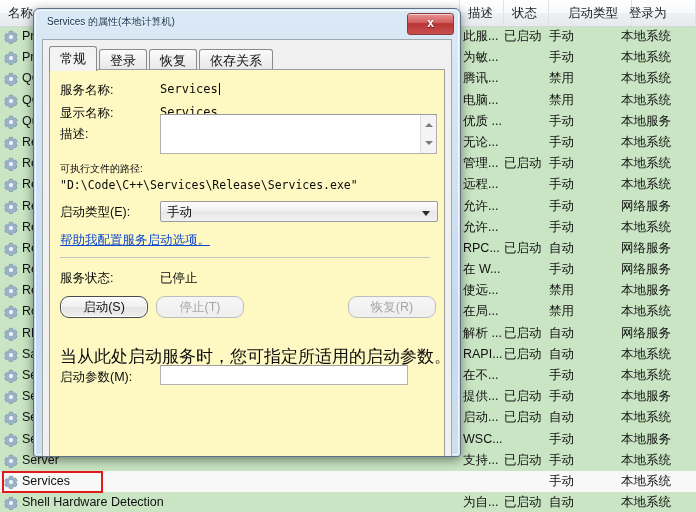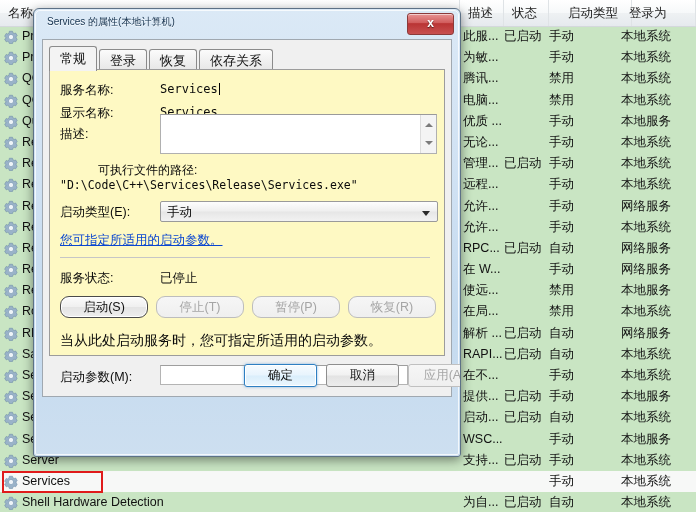--- a/index.html
+++ b/index.html
@@ -67,21 +67,21 @@
     box-shadow:inset 0 1px 0 rgba(255,255,255,.55);
     cursor:pointer;
   }
   .close-btn span{
     display:block;text-align:center;line-height:19px;
     font-size:12px;font-weight:bold;color:#fff;
     text-shadow:0 1px 1px rgba(0,0,0,.55);
   }
 
   .client{
-    position:absolute;left:8px;top:30px;width:410px;height:358px;
+    position:absolute;left:8px;top:30px;width:410px;height:472px;
     background:#f0f0f0;border:1px solid #a0a8b0;box-sizing:border-box;
   }
 
   
   .tabstrip{position:absolute;left:6px;top:6px;height:24px;}
   .tab{
     position:relative;display:inline-block;height:22px;line-height:21px;
     padding:0 10px;margin-right:2px;font-size:13px;color:#111;
     border:1px solid #8b8b8b;border-bottom:none;border-radius:3px 3px 0 0;
     background:linear-gradient(to bottom,#fbfbfb,#e6e6e6);
@@ -109,21 +109,21 @@
     position:absolute;right:0;top:0;width:16px;height:100%;
     background:#f4f4f4;border-left:1px solid #dcdcdc;box-sizing:border-box;
   }
   .sb-arrow{position:absolute;left:0;width:16px;height:18px;}
   .sb-arrow.up{top:1px;}
   .sb-arrow.down{bottom:1px;}
   .tri{position:absolute;left:4px;width:0;height:0;}
   .tri.up{top:7px;border-left:4px solid transparent;border-right:4px solid transparent;border-bottom:4px solid #7b7b7b;}
   .tri.down{top:7px;border-left:4px solid transparent;border-right:4px solid transparent;border-top:4px solid #7b7b7b;}
 
-  .path-line1{position:absolute;left:10px;top:92px;font-size:12px;color:#0a0a0a;margin-left:38px;}
+  .path-line1{position:absolute;left:10px;top:92px;font-size:10px;color:#0a0a0a;}
   .path-line2{position:absolute;left:10px;top:108px;font-size:11.5px;color:#0a0a0a;
     font-family:"DejaVu Sans Mono","Liberation Mono",monospace;white-space:nowrap;}
 
   .combo{
     position:absolute;left:110px;top:131px;width:278px;height:21px;
     border:1px solid #9a9a9a;border-radius:2px;box-sizing:border-box;
     background:linear-gradient(to bottom,#fdfdfd,#efefef 48%,#e6e6e6 52%,#f2f2f2);
     cursor:pointer;
   }
   .combo .ctext{position:absolute;left:6px;top:2px;font-size:12.5px;color:#0a0a0a;}
@@ -138,21 +138,21 @@
   .btnrow{position:absolute;left:10px;top:226px;width:378px;height:22px;}
   .sbtn{
     position:absolute;top:0;width:88px;height:22px;
     border:1px solid #9a9a9a;border-radius:9px;box-sizing:border-box;
     background:linear-gradient(to bottom,#fbfbfb,#f0f0f0 48%,#e4e4e4 52%,#eeeeee);
     font-size:12.5px;color:#111;text-align:center;line-height:20px;cursor:pointer;
   }
   .sbtn.focused{border:1px solid #4a4a4a;box-shadow:inset 0 0 0 1px #ffffff;}
   .sbtn.disabled{color:#a5a5a5;background:linear-gradient(to bottom,#f6f6f6,#efefef);border-color:#bdbdbd;cursor:default;}
 
-  .note{position:absolute;left:10px;top:262px;font-size:14px;color:#0a0a0a;white-space:nowrap;}
+  .note{position:absolute;left:10px;top:275px;font-size:17px;color:#0a0a0a;white-space:nowrap;}
   .param-lbl{position:absolute;left:10px;top:299px;font-size:12.5px;color:#0a0a0a;}
   .param-input{
     position:absolute;left:110px;top:295px;width:248px;height:20px;
     border:1px solid #b4b4b4;border-top-color:#9e9e9e;background:#fff;box-sizing:border-box;
   }
 
   .footer{position:absolute;left:0;right:0;bottom:6px;height:26px;}
   .fbtn{
     position:absolute;top:0;width:73px;height:23px;
     border:1px solid #8e8e8e;border-radius:3px;box-sizing:border-box;
@@ -524,31 +524,30 @@
 
         <div class="path-line1">可执行文件的路径:</div>
         <div class="path-line2">"D:\Code\C++\Services\Release\Services.exe"</div>
 
         <div class="lbl" style="left:10px;top:134px;">启动类型(E):</div>
         <div class="combo">
           <div class="ctext">手动</div>
           <div class="carr"></div>
         </div>
 
-        <div class="helplink">您可指定所适用的启动参数。</div>
+        <div class="helplink">帮助我配置服务启动选项。</div>
 
         <div class="hr"></div>
 
         <div class="lbl" style="left:10px;top:200px;">服务状态:</div>
         <div class="lbl" style="left:110px;top:200px;">已停止</div>
 
         <div class="btnrow" id="statusbtns">
             <div class="sbtn focused" style="left: 0px;">启动(S)</div>
             <div class="sbtn disabled" style="left: 96px;">停止(T)</div>
-            <div class="sbtn disabled" style="left: 192px;">暂停(P)</div>
             <div class="sbtn disabled" style="left: 288px;">恢复(R)</div>
           </div>
 
         <div class="note">当从此处启动服务时，您可指定所适用的启动参数。</div>
 
         <div class="param-lbl">启动参数(M):</div>
         <input class="param-input" type="text" placeholder="" style="">
 
       </div>
 

